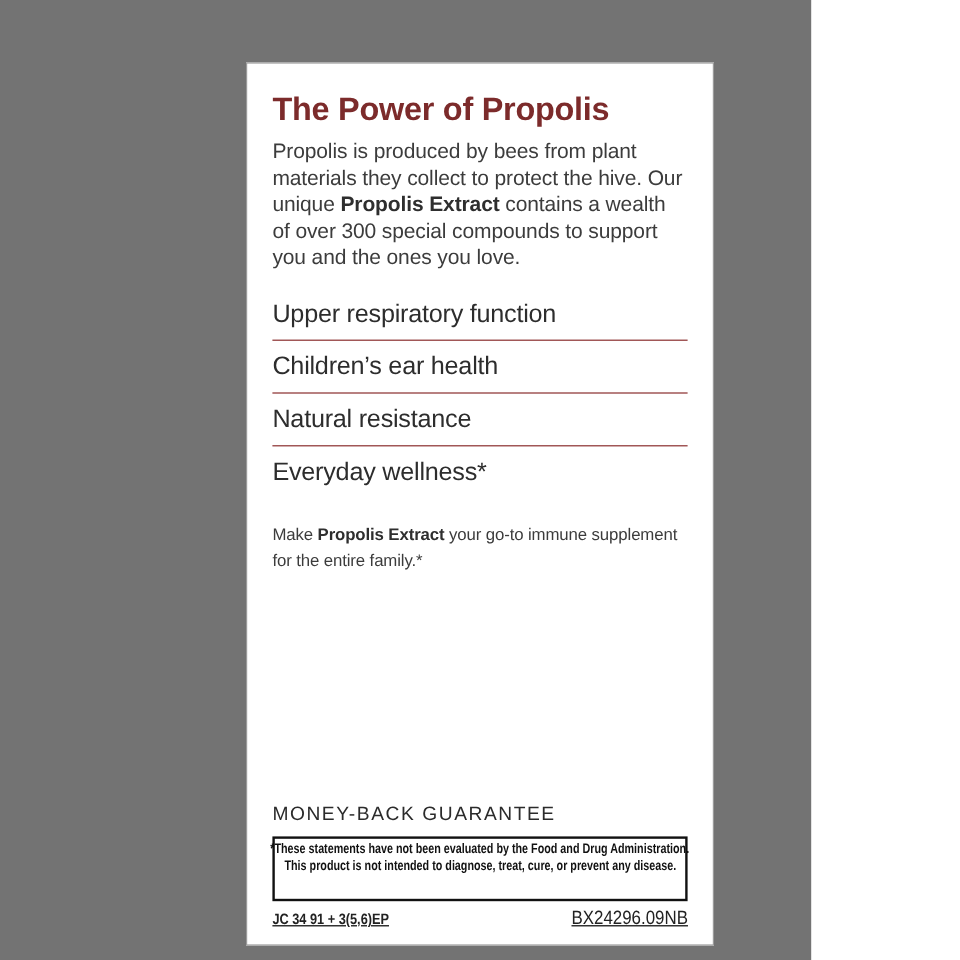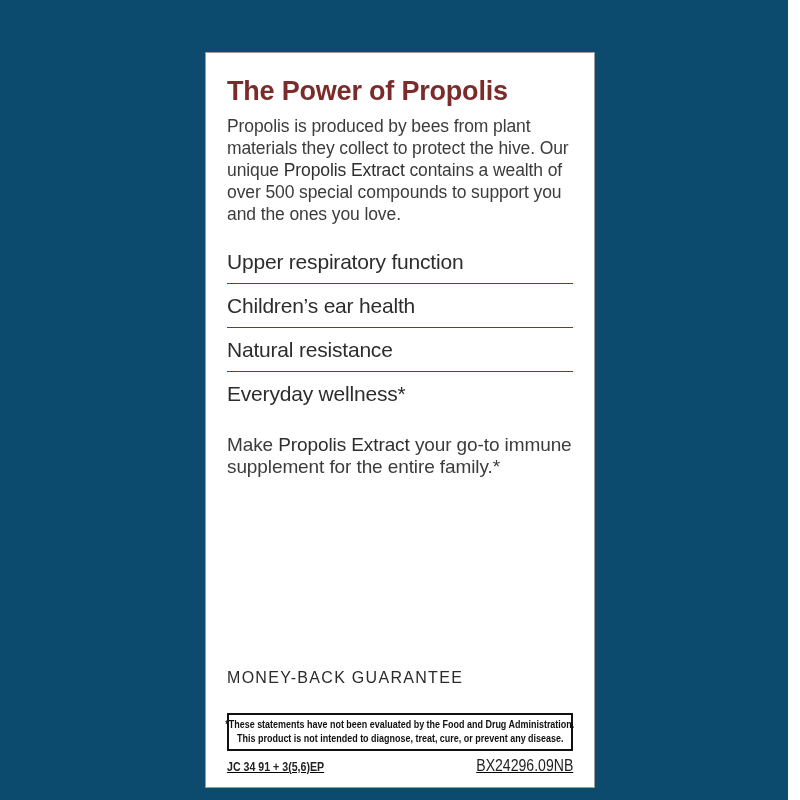--- a/index.html
+++ b/index.html
@@ -5,23 +5,23 @@
   html, body {
     margin: 0;
     padding: 0;
     background: #ffffff;
     width: 800px;
     height: 800px;
     font-family: "Liberation Sans", sans-serif;
   }
   .stage {
     position: relative;
-    width: 788px;
+    width: 676px;
     height: 800px;
-    background: #0c4a6e;
+    background: #737373;
   }
   .panel {
     position: absolute;
     left: 205px;
     top: 52px;
     width: 390px;
     height: 736px;
     box-sizing: border-box;
     border: 1px solid #9b9b9b;
     background: #ffffff;
@@ -38,55 +38,55 @@
     letter-spacing: -0.2px;
   }
   .intro {
     margin-top: 10px;
     font-size: 17.5px;
     line-height: 22px;
     color: #3c3c3c;
     letter-spacing: -0.1px;
   }
   .intro b, .closing b {
-    font-weight: normal;
+    font-weight: bold;
     color: #2e2e2e;
   }
   .benefits {
     margin-top: 15px;
   }
   .benefit {
     font-size: 21px;
     line-height: 24px;
     color: #2d2d2d;
     padding: 10px 0 9px 0;
     border-bottom: 1.5px solid #8a2e2e;
     letter-spacing: -0.2px;
   }
   .benefit:last-child {
     border-bottom: none;
   }
   .closing {
     margin-top: 19px;
-    font-size: 19px;
+    font-size: 14px;
     line-height: 22px;
     color: #3c3c3c;
     letter-spacing: -0.1px;
   }
   .spacer { flex: 1; }
   .guarantee {
     font-size: 16px;
     font-weight: normal;
     letter-spacing: 1.3px;
     color: #2b2b2b;
   }
   .disclaimer-box {
-    margin-top: 26px;
+    margin-top: 9px;
     border: 2px solid #111111;
-    padding: 3px 0 4px 0;
+    padding: 3px 0 20px 0;
     display: flex;
     flex-direction: column;
     align-items: center;
     overflow: visible;
   }
   .disc-line {
     white-space: nowrap;
     font-weight: bold;
     font-size: 11.5px;
     line-height: 13.5px;
@@ -119,21 +119,21 @@
   }
 </style>
 </head>
 <body>
 
 <div class="stage">
   <div class="panel">
 
     <div class="title">The Power of Propolis</div>
 
-    <div class="intro"><span>Propolis is produced by bees from plant materials they collect to protect the hive. Our unique </span><b>Propolis Extract</b><span> contains a wealth of over 500 special compounds to support you and the ones you love.</span></div>
+    <div class="intro"><span>Propolis is produced by bees from plant materials they collect to protect the hive. Our unique </span><b>Propolis Extract</b><span> contains a wealth of over 300 special compounds to support you and the ones you love.</span></div>
 
     <div class="benefits">
       <div class="benefit">Upper respiratory function</div>
       <div class="benefit">Children’s ear health</div>
       <div class="benefit">Natural resistance</div>
       <div class="benefit">Everyday wellness*</div>
     </div>
 
     <div class="closing"><span>Make </span><b>Propolis Extract</b><span> your go-to immune supplement for the entire family.*</span></div>
 

